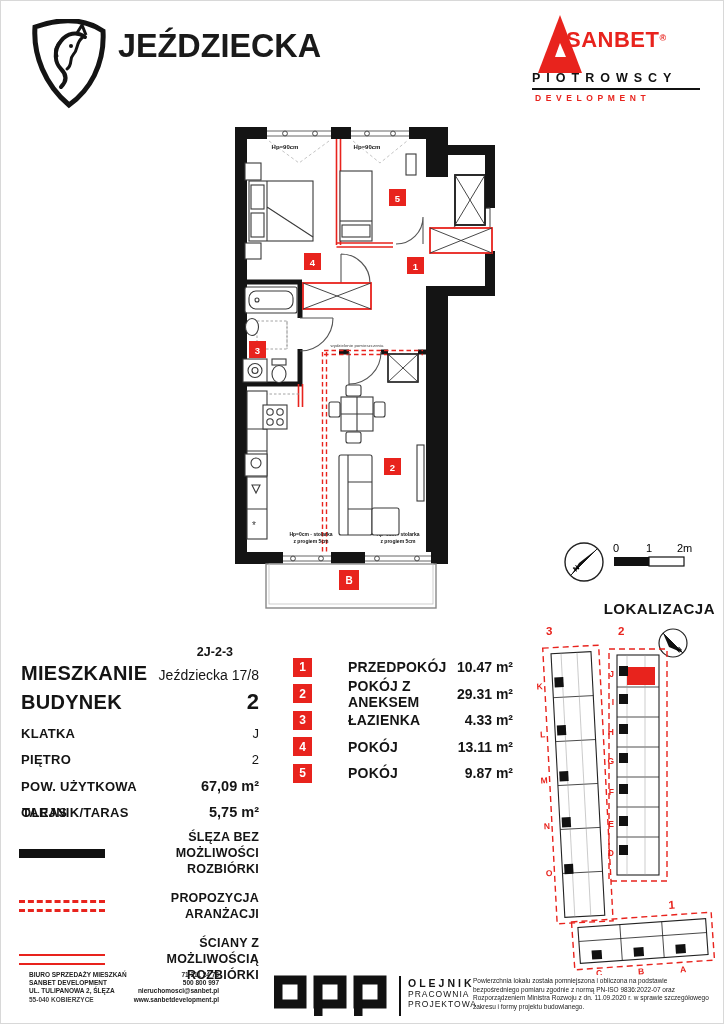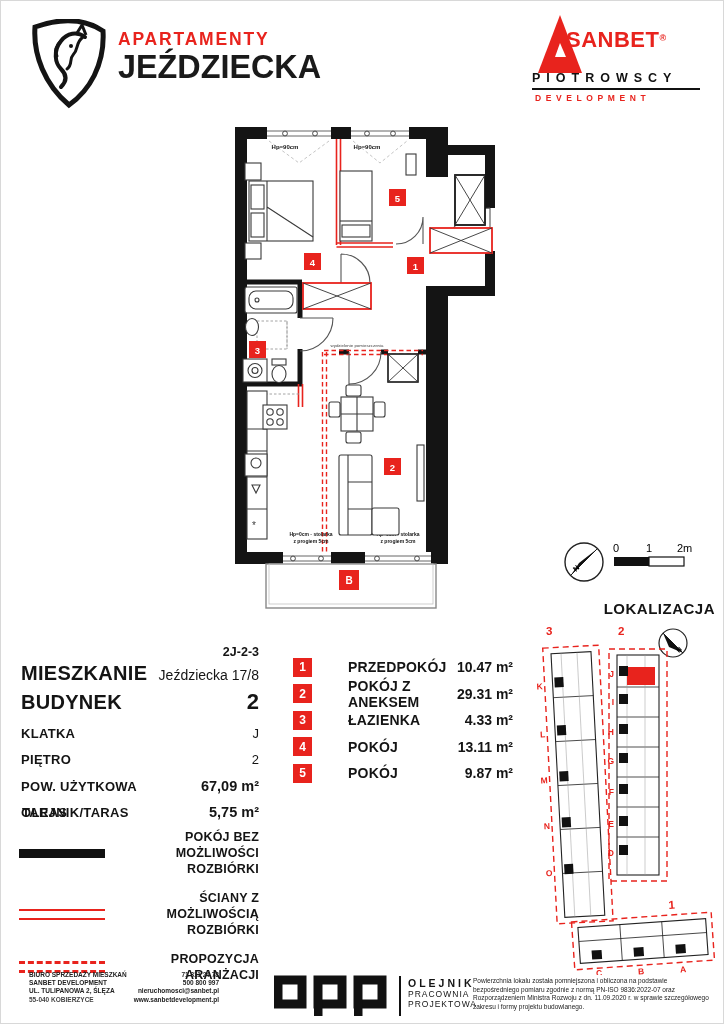--- a/index.html
+++ b/index.html
@@ -65,21 +65,20 @@
 
   <svg class="abs" style="left:22px;top:18px" width="92" height="90" viewBox="0 0 84 90">
     <path d="M8,8 C36,-2 58,0 76,12 C78,46 62,72 42,86 C18,66 6,36 8,8 Z" fill="none" stroke="#141414" stroke-width="5"></path>
     <path d="M58,18 C50,12 40,14 34,22 C26,32 28,44 34,50 C40,56 40,62 34,68" fill="none" stroke="#141414" stroke-width="4" stroke-linecap="round"></path>
     <path d="M34,22 C29,26 27,33 30,37" fill="none" stroke="#141414" stroke-width="3" stroke-linecap="round"></path>
     <path d="M50,14 L55,6 L59,16" fill="none" stroke="#141414" stroke-width="3" stroke-linejoin="round"></path>
     <path d="M56,18 C48,24 52,30 46,36 C42,40 46,46 40,50" fill="none" stroke="#141414" stroke-width="3" stroke-linecap="round"></path>
     <circle cx="44" cy="27" r="2" fill="#141414"></circle>
   </svg>
   <div class="abs" style="left:117px;top:28px">
-    <div class="brand-top">APARTAMENTY</div>
     <div class="brand-bottom">JEŹDZIECKA</div>
   </div>
 
   <div class="abs sanbet" style="left:527px;top:8px">
     <svg class="abs" style="left:8px;top:4px" width="62" height="64" viewBox="0 0 62 64">
       <polygon points="2,60 24,2 46,60" fill="#e8231d"></polygon>
       <polygon points="19,44 24,30 30,44" fill="#fff"></polygon>
     </svg>
     <div class="abs" style="left:38px;top:18px">
       <span class="sanbet-name">SANBET</span><span class="sanbet-reg">®</span>
@@ -255,21 +254,21 @@
     <text x="56" y="17" font-size="11">0</text>
     <text x="89" y="17" font-size="11">1</text>
     <text x="120" y="17" font-size="11">2m</text>
     <rect x="57" y="22" width="35" height="9" fill="#111"></rect>
     <rect x="92" y="22" width="35" height="9" fill="#fff" stroke="#111" stroke-width="1.2"></rect>
   </svg>
 
   <div class="abs info" style="left:20px;top:644px;height:180px">
     <div class="row" style="top:0">
         <span></span>
-        <span class="val-code" style="">2J-2-3</span>
+        <span class="val-code" style="margin-right:26px">2J-2-3</span>
       </div>
     <div class="row" style="top:17px">
       <span class="lbl-big">MIESZKANIE</span>
       <span class="val-addr">Jeździecka 17/8</span>
     </div>
     <div class="row" style="top:44px">
       <span class="lbl-big">BUDYNEK</span>
       <span class="val-big">2</span>
     </div>
     <div class="row" style="top:81px">
@@ -314,29 +313,29 @@
     <div class="room-row">
       <div class="room-badge">5</div>
       <div class="room-name">POKÓJ</div>
       <div class="room-area">9.87 m²</div>
     </div>
   </div>
 
   <div class="abs legend" style="left:18px;top:828px">
     <div class="lg-row">
       <div class="lg-swatch lg-black"></div>
-      <div class="lg-label"><span>POKÓJ BEZ</span><br><span>MOŻLIWOŚCI ROZBIÓRKI</span></div>
+      <div class="lg-label"><span>ŚLĘZA BEZ</span><br><span>MOŻLIWOŚCI ROZBIÓRKI</span></div>
+    </div>
+    <div class="lg-row">
+      <div class="lg-swatch lg-dash"></div>
+      <div class="lg-label"><span>PROPOZYCJA ARANŻACJI</span></div>
     </div>
     <div class="lg-row">
       <div class="lg-swatch lg-red2"></div>
       <div class="lg-label"><span>ŚCIANY Z</span><br><span>MOŻLIWOŚCIĄ ROZBIÓRKI</span></div>
-    </div>
-    <div class="lg-row">
-      <div class="lg-swatch lg-dash"></div>
-      <div class="lg-label"><span>PROPOZYCJA ARANŻACJI</span></div>
     </div>
   </div>
 
   <div class="abs lok-title" style="left:514px;top:599px;width:200px">LOKALIZACJA</div>
   <svg class="abs" style="left:512px;top:618px" width="212" height="356" viewBox="0 0 212 356">
     <text x="33" y="16" font-size="11.5" font-weight="bold" fill="#e8231d">3</text>
     <text x="105" y="16" font-size="11.5" font-weight="bold" fill="#e8231d">2</text>
 
     <g>
       <circle cx="160" cy="24" r="14" fill="#fff" stroke="#222" stroke-width="1.2"></circle>

